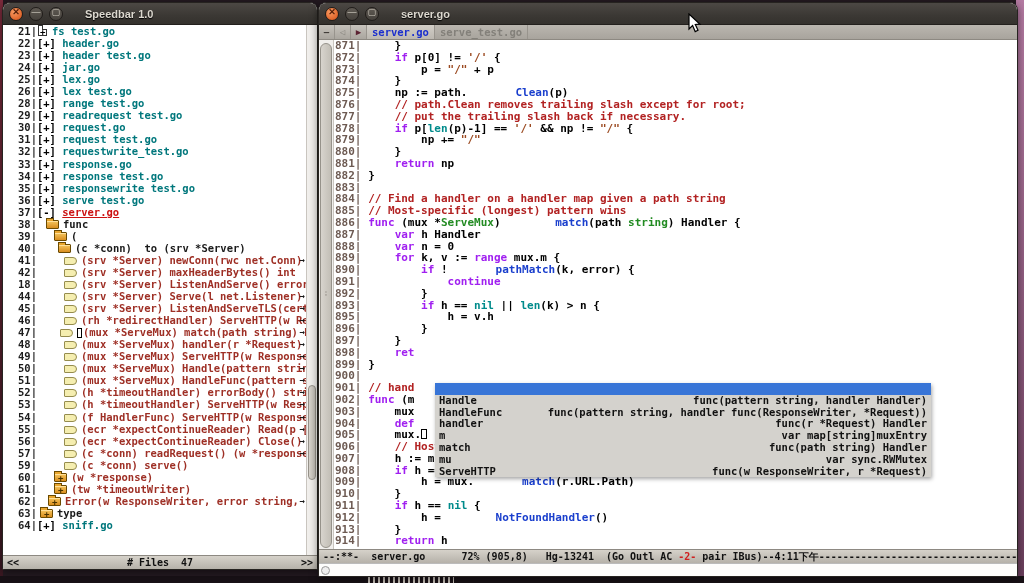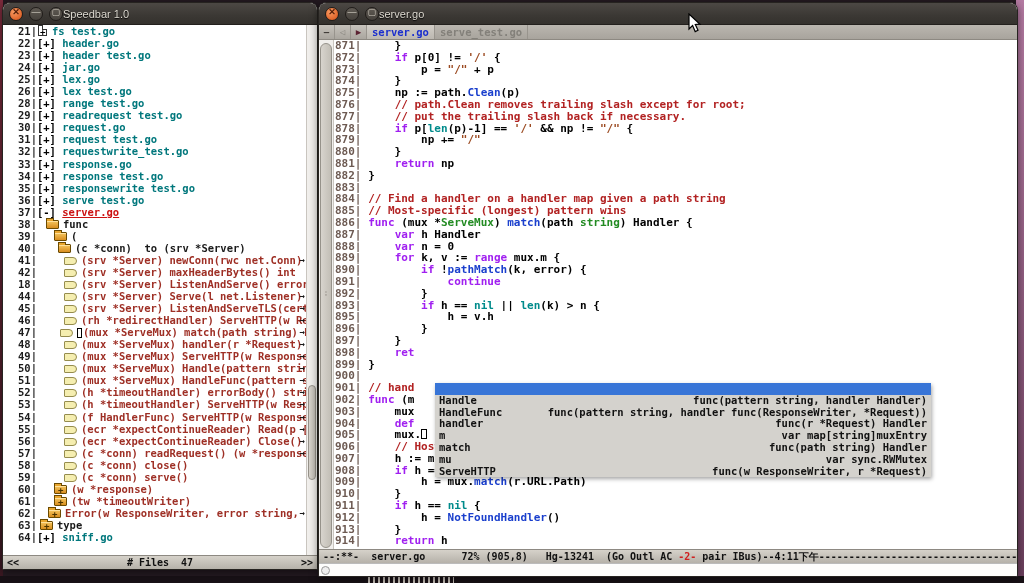--- a/index.html
+++ b/index.html
@@ -11,21 +11,21 @@
   .desk-bottom{ position:absolute; left:0; bottom:0; width:1024px; height:7px; background:#181116; }
   .barcode    { position:absolute; left:368px; bottom:0px; width:86px; height:6px;
                 background:repeating-linear-gradient(90deg,#c9c2ba 0 2px,#1a1318 2px 5px); }
 
   
   .window { position:absolute; background:#ffffff; border:1px solid #262320; border-radius:8px 8px 2px 2px;
             box-shadow:0 2px 8px rgba(0,0,0,.5); overflow:hidden; }
   .titlebar { position:absolute; left:0; top:0; right:0; height:22px;
               background:linear-gradient(#4c4844,#3b3834 60%,#34312d); border-bottom:1px solid #23201d;
               display:flex; align-items:center; }
-  .title-text { color:#dcd8cf; font-size:11px; font-weight:normal; margin-left:0; text-shadow:0 1px 1px #000; }
+  .title-text { color:#dcd8cf; font-size:11px; font-weight:bold; margin-left:22px; text-shadow:0 1px 1px #000; }
   .wbtn { width:14px; height:14px; border-radius:50%; margin-left:6px; display:inline-flex; align-items:center;
           justify-content:center; font-size:9px; line-height:1; border:1px solid #201d1a; }
   .wbtn.close { background:radial-gradient(circle at 35% 30%, #f89b62, #e0662c 70%); color:#56200a; font-weight:bold; }
   .wbtn.min, .wbtn.max { background:linear-gradient(#5f5a53,#45413c); color:#cfcabf; }
   .btn-glyph { transform:translateY(-1px); }
 
   
   #speedbar-win { left:2px; top:2px; width:316px; height:568px; }
   .sb-content { position:absolute; left:0; top:22px; right:0; bottom:14px; background:#fff; overflow:hidden; }
   .sb-scroll-left { position:absolute; left:0; top:22px; bottom:14px; width:14px; background:#f1efec; border-right:1px solid #c9c5bf; }
@@ -68,21 +68,21 @@
   .tb-btn.fwd { color:#5c2333; }
   .tab { padding:0 5px; display:flex; align-items:center; border-right:1px solid #98948d; }
   .tab.active { background:linear-gradient(#d2cec7,#bcb8b1); color:#1b2fce; }
   .tab.inactive { color:#83807a; }
   .ed-scroll-left { position:absolute; left:0; top:37px; bottom:26px; width:15px; background:#f1efec; border-right:1px solid #c9c5bf; }
   .code-area { position:absolute; left:16px; top:37px; right:0; height:513px; background:#fff; overflow:hidden; }
   .cl { height:11.8px; white-space:pre; overflow:hidden;
         font-family:"DejaVu Sans Mono", monospace; font-size:11px; line-height:11.8px; font-weight:bold; color:#000; }
   .cl .ln { color:#6d5a52; }
   .tk-k { color:#a020f0; } 
-  .tk-f { color:#1a3fcd; } 
+  .tk-f { color:#1a3fcd;margin-left:48px; } 
   .tk-t { color:#228b22; } 
   .tk-c { color:#b22222; } 
   .tk-s { color:#9b4a21; } 
   .tk-n { color:#008b8b; } 
   .tk-v { color:#000; font-weight:bold; }
   .code-cursor { display:inline-block; width:6px; height:10px; border:1px solid #000; vertical-align:-1px; }
 
   
   .ac-popup { position:absolute; left:100px; top:343px; width:496px; background:#d4d2cd; box-shadow:1px 2px 4px rgba(0,0,0,.35);
               font-family:"DejaVu Sans Mono", monospace; font-size:10.5px; font-weight:bold; z-index:5; }
@@ -157,21 +157,20 @@
         <div class="sb-row"><span class="sb-num">48|</span><span style="display: inline-block; width: 26px;"></span><span class="ic ic-tag"></span><span class="sb-label-tag">(mux *ServeMux) handler(r *Request) H</span><span class="sb-arrow">→</span></div>
         <div class="sb-row"><span class="sb-num">49|</span><span style="display: inline-block; width: 26px;"></span><span class="ic ic-tag"></span><span class="sb-label-tag">(mux *ServeMux) ServeHTTP(w ResponseW</span><span class="sb-arrow">→</span></div>
         <div class="sb-row"><span class="sb-num">50|</span><span style="display: inline-block; width: 26px;"></span><span class="ic ic-tag"></span><span class="sb-label-tag">(mux *ServeMux) Handle(pattern string</span><span class="sb-arrow">→</span></div>
         <div class="sb-row"><span class="sb-num">51|</span><span style="display: inline-block; width: 26px;"></span><span class="ic ic-tag"></span><span class="sb-label-tag">(mux *ServeMux) HandleFunc(pattern st</span><span class="sb-arrow">→</span></div>
         <div class="sb-row"><span class="sb-num">52|</span><span style="display: inline-block; width: 26px;"></span><span class="ic ic-tag"></span><span class="sb-label-tag">(h *timeoutHandler) errorBody() strin</span><span class="sb-arrow">→</span></div>
         <div class="sb-row"><span class="sb-num">53|</span><span style="display: inline-block; width: 26px;"></span><span class="ic ic-tag"></span><span class="sb-label-tag">(h *timeoutHandler) ServeHTTP(w Respo</span><span class="sb-arrow">→</span></div>
         <div class="sb-row"><span class="sb-num">54|</span><span style="display: inline-block; width: 26px;"></span><span class="ic ic-tag"></span><span class="sb-label-tag">(f HandlerFunc) ServeHTTP(w ResponseW</span><span class="sb-arrow">→</span></div>
         <div class="sb-row"><span class="sb-num">55|</span><span style="display: inline-block; width: 26px;"></span><span class="ic ic-tag"></span><span class="sb-label-tag">(ecr *expectContinueReader) Read(p []</span><span class="sb-arrow">→</span></div>
         <div class="sb-row"><span class="sb-num">56|</span><span style="display: inline-block; width: 26px;"></span><span class="ic ic-tag"></span><span class="sb-label-tag">(ecr *expectContinueReader) Close() e</span><span class="sb-arrow">→</span></div>
         <div class="sb-row"><span class="sb-num">57|</span><span style="display: inline-block; width: 26px;"></span><span class="ic ic-tag"></span><span class="sb-label-tag">(c *conn) readRequest() (w *response,</span><span class="sb-arrow">→</span></div>
-        <div class="sb-row"><span class="sb-num">58|</span><span style="display: inline-block; width: 26px;"></span><span class="ic ic-tag"></span><span class="sb-label-tag">(c *conn) close()</span></div>
         <div class="sb-row"><span class="sb-num">59|</span><span style="display: inline-block; width: 26px;"></span><span class="ic ic-tag"></span><span class="sb-label-tag">(c *conn) serve()</span></div>
         <div class="sb-row"><span class="sb-num">60|</span><span style="display: inline-block; width: 16px;"></span><span class="ic ic-folderplus"></span><span class="sb-label-tag">(w *response)</span></div>
         <div class="sb-row"><span class="sb-num">61|</span><span style="display: inline-block; width: 16px;"></span><span class="ic ic-folderplus"></span><span class="sb-label-tag">(tw *timeoutWriter)</span></div>
         <div class="sb-row"><span class="sb-num">62|</span><span style="display: inline-block; width: 10px;"></span><span class="ic ic-folderplus"></span><span class="sb-label-tag">Error(w ResponseWriter, error string, c</span><span class="sb-arrow">→</span></div>
         <div class="sb-row"><span class="sb-num">63|</span><span style="display: inline-block; width: 2px;"></span><span class="ic ic-folderplus"></span><span class="sb-label-plain">type</span></div>
         <div class="sb-row"><span class="sb-num">64|</span><span style="display: inline-block; width: 0px;"></span><span>[+]</span> <span class="sb-label-file">sniff.go</span></div>
       </div>
   </div>
 
   <div class="sb-scroll-right">

